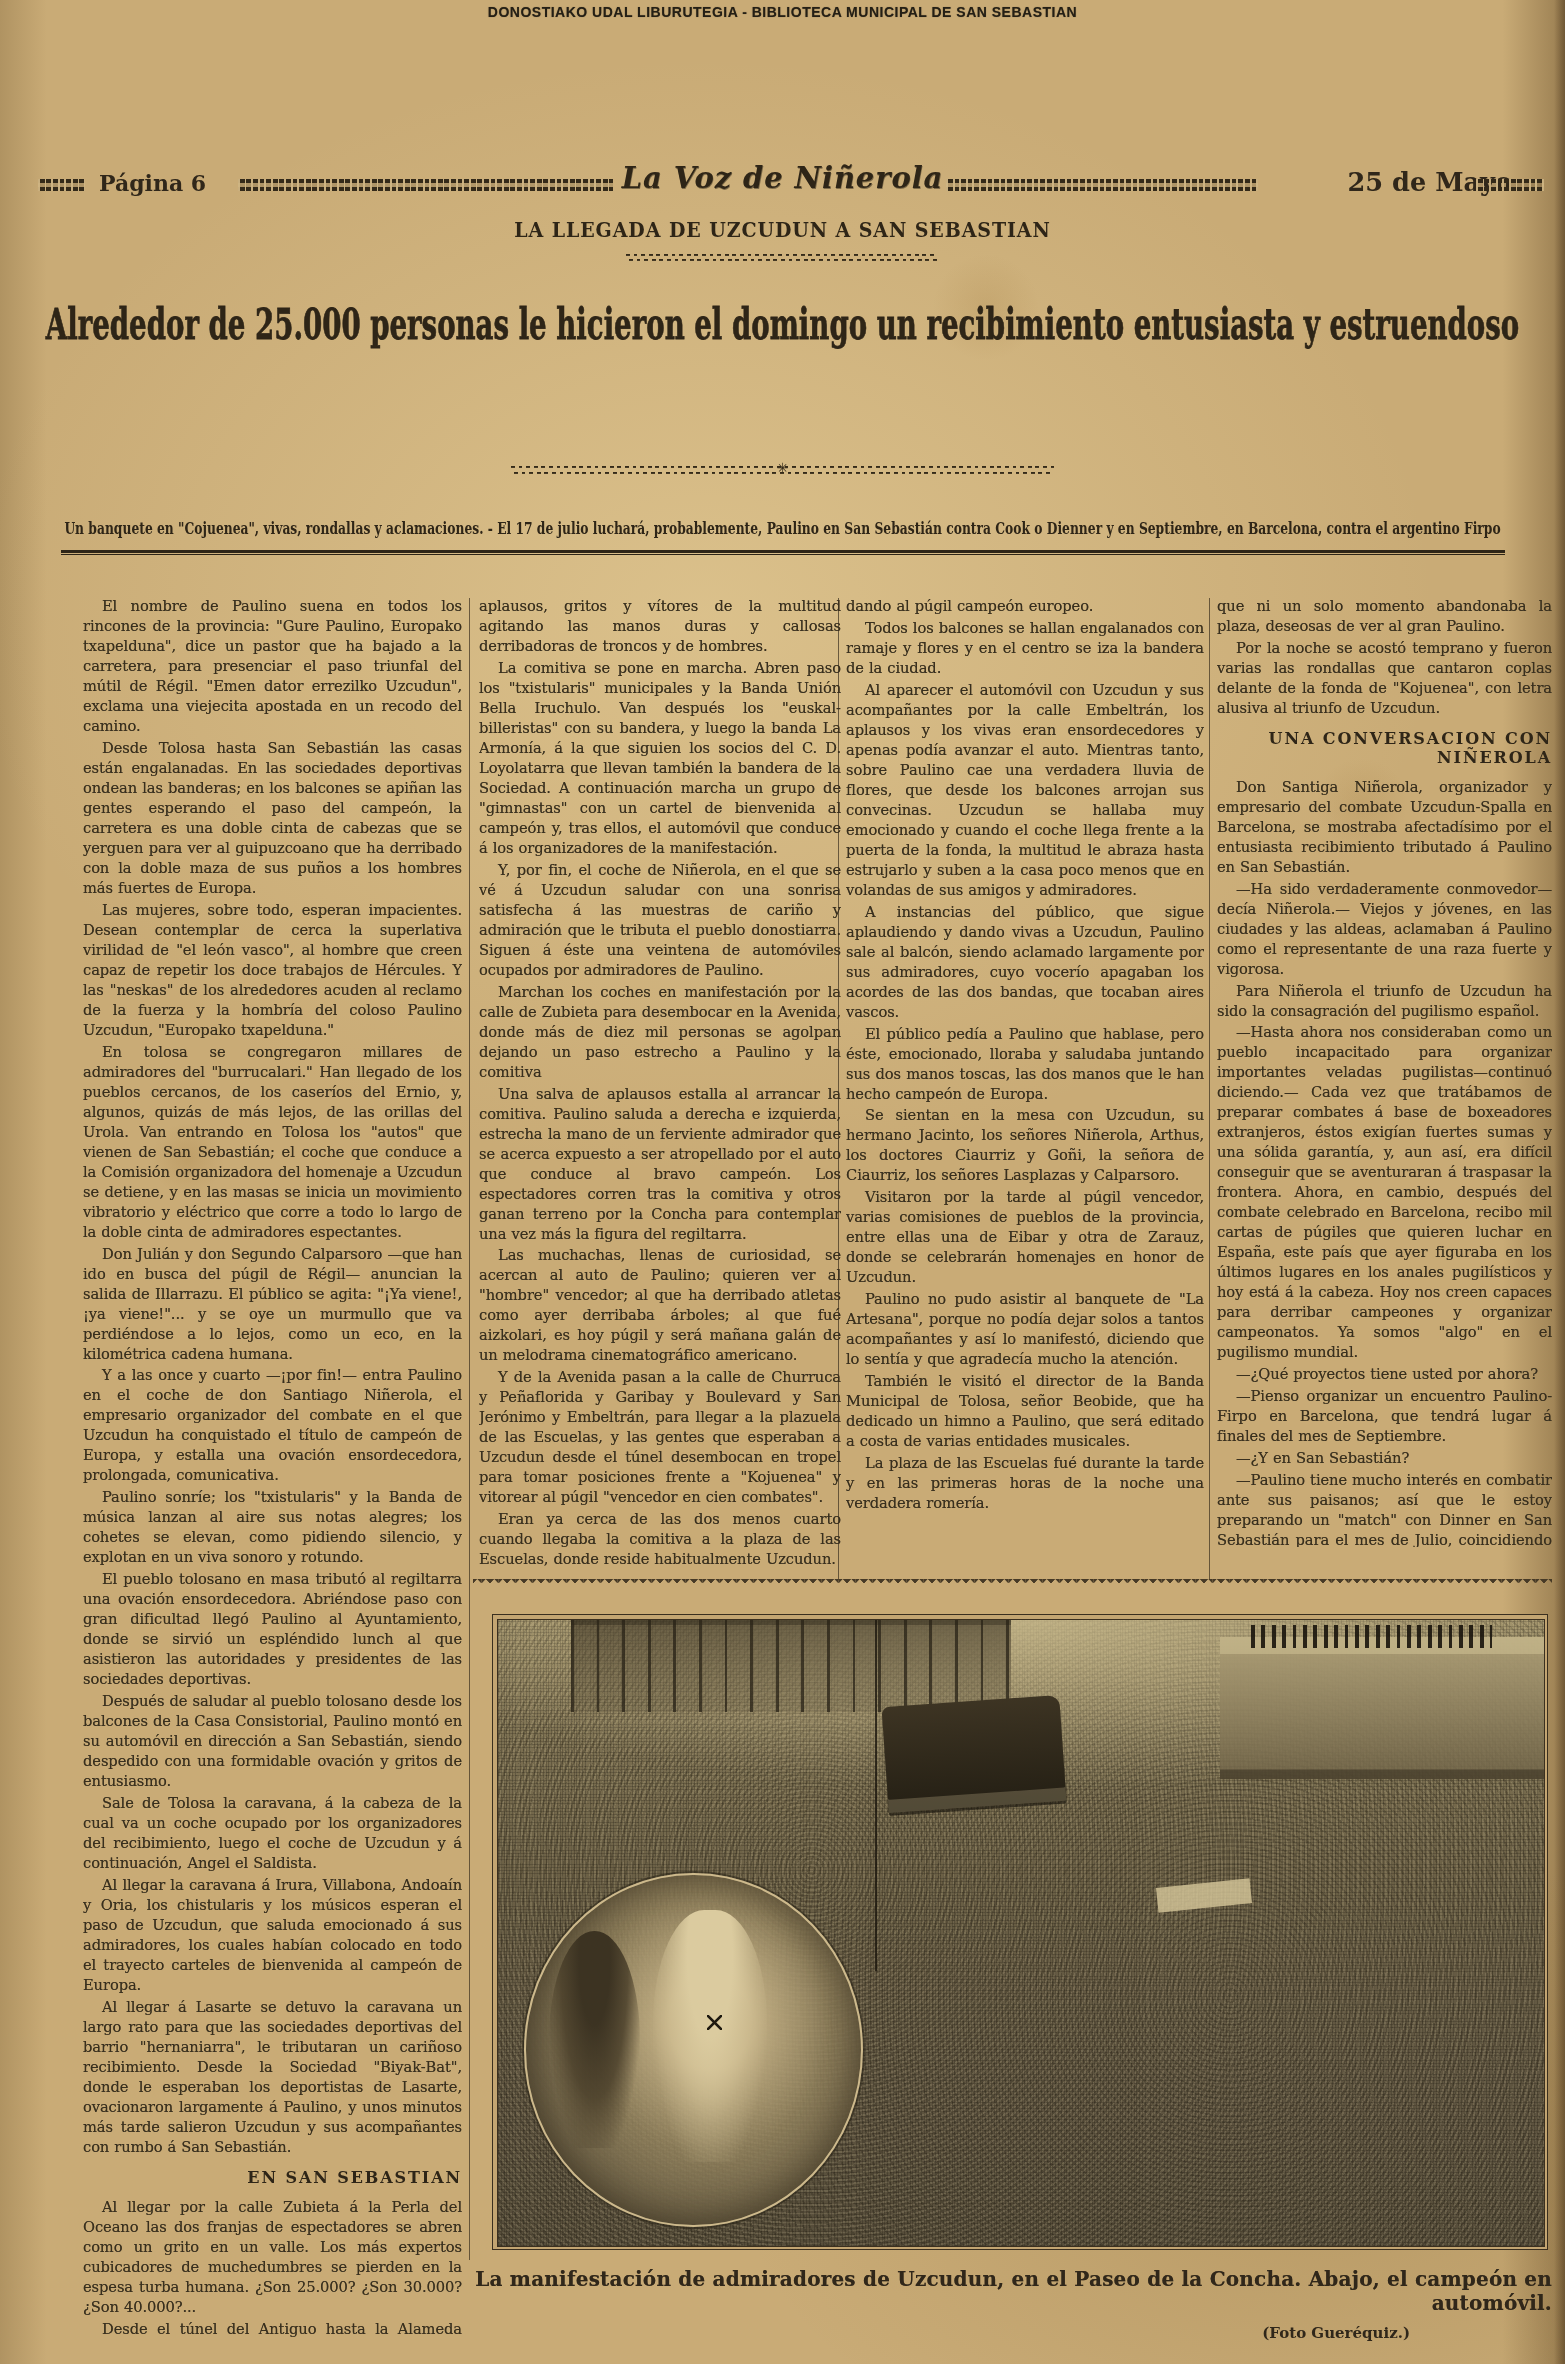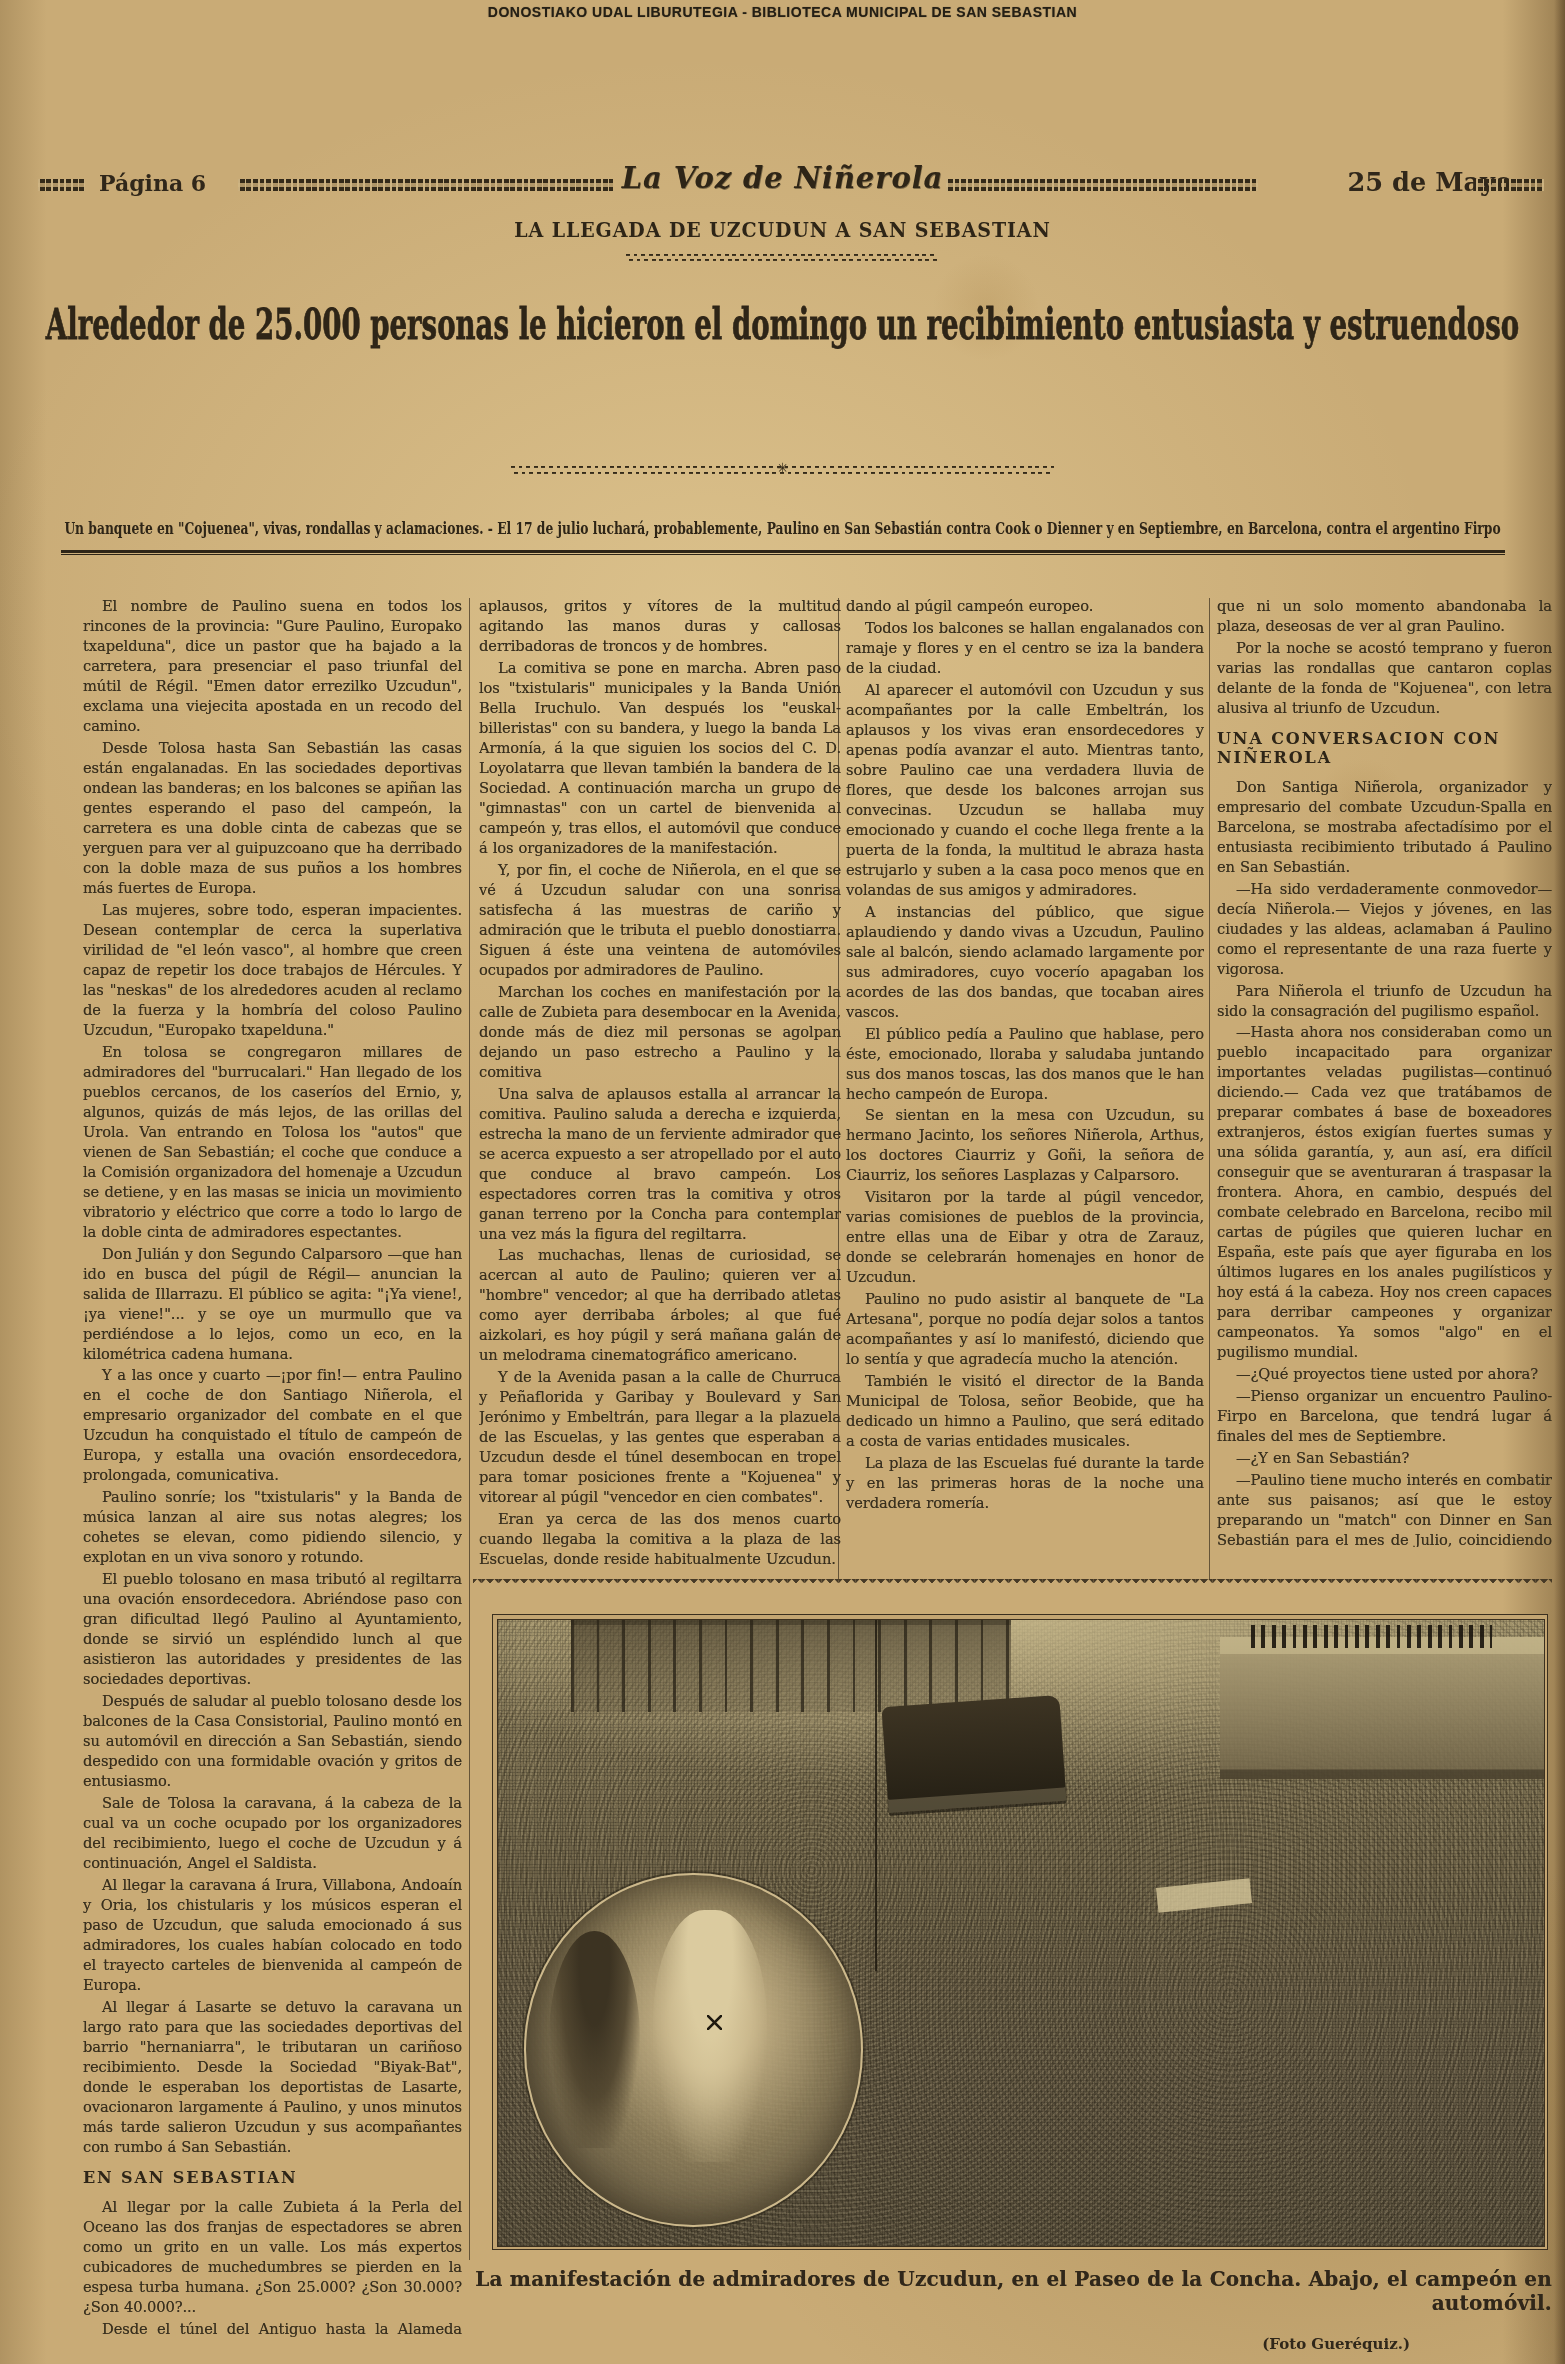--- a/index.html
+++ b/index.html
@@ -62,21 +62,21 @@
   .col2{left:479px;width:362px;height:977px;}
   .col3{left:846px;width:358px;height:977px;}
   .col4{left:1217px;width:335px;height:951px;}
   .vrule{position:absolute;width:0.9px;background:rgba(58,47,30,.7);}
   .vr1{left:469px;top:598px;height:1662px;}
   .vr2{left:838px;top:598px;height:982px;}
   .vr3{left:1209px;top:598px;height:982px;}
   .para{text-align:justify;text-indent:19px;margin:0 0 1.9px;font-size:14.7px;line-height:20px;
     letter-spacing:-0.1px;word-spacing:0.5px;color:#382f1e;text-shadow:0 0 0.6px rgba(56,47,30,.65);}
   .noindent{text-indent:0;}
-  h3.col-sub{text-align:left;font-size:16px;font-weight:bold;letter-spacing:1.9px;
+  h3.col-sub{text-align:right;font-size:16px;font-weight:bold;letter-spacing:1.9px;
     margin:11.4px 0 9.5px;color:#2e2517;}
   
   .zigzag{position:absolute;left:473px;top:1579px;width:1079px;height:7.6px;
     background-image:
       linear-gradient(135deg, #473a26 25%, rgba(71,58,38,0) 25%),
       linear-gradient(225deg, #473a26 25%, rgba(71,58,38,0) 25%);
     background-size:8.5px 7.6px,8.5px 7.6px;background-repeat:repeat-x;}
   
   .photo{position:absolute;left:492px;top:1614px;width:1056px;height:636px;
     border:1.9px solid #3a2f1f;padding:3.8px;background:#c3a572;box-sizing:border-box;}
@@ -112,21 +112,21 @@
     background:radial-gradient(ellipse at 50% 18%, #dbcb9f 0 28%, rgba(219,203,159,.3) 58%, rgba(219,203,159,0) 78%);}
   .ph-xmark{position:absolute;left:54%;top:40%;width:15px;height:15px;
     background-image:linear-gradient(45deg, rgba(0,0,0,0) 42%, #1e190f 46% 54%, rgba(0,0,0,0) 58%),
       linear-gradient(-45deg, rgba(0,0,0,0) 42%, #1e190f 46% 54%, rgba(0,0,0,0) 58%);}
   .ph-capfigure{position:absolute;left:7%;top:16%;width:27%;height:62%;border-radius:50% 50% 30% 30%;
     background:radial-gradient(ellipse at 50% 14%, #3c3322 0 24%, rgba(74,63,42,.85) 52%, rgba(74,63,42,0) 78%);}
   
   .caption{position:absolute;left:416px;top:2267px;width:1136px;color:#30271a;}
   .cap-line{ text-align:right;font-size:20px;font-weight:bold;letter-spacing:0.2px;
     text-shadow:0 0 0.5px rgba(48,39,26,.6);}
-  .cap-credit{text-align:right;padding-right:142px;font-size:15px;font-weight:bold;margin-top:20px;}
+  .cap-credit{text-align:right;padding-right:142px;font-size:15px;font-weight:bold;margin-top:9px;}
   .edge-right{position:absolute;right:0;top:0;width:11.4px;height:100%;
     background:linear-gradient(90deg, rgba(70,50,25,0), rgba(70,50,25,.5));}
 </style>
 </head>
 <body>
 
 <div class="page">
 
   <div class="stamp">DONOSTIAKO UDAL LIBURUTEGIA - BIBLIOTECA MUNICIPAL DE SAN SEBASTIAN</div>
 

